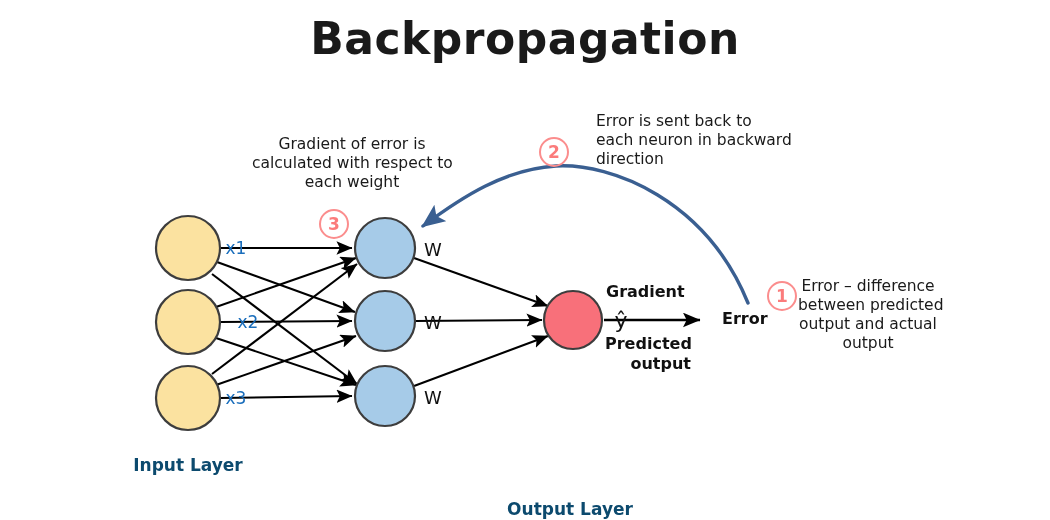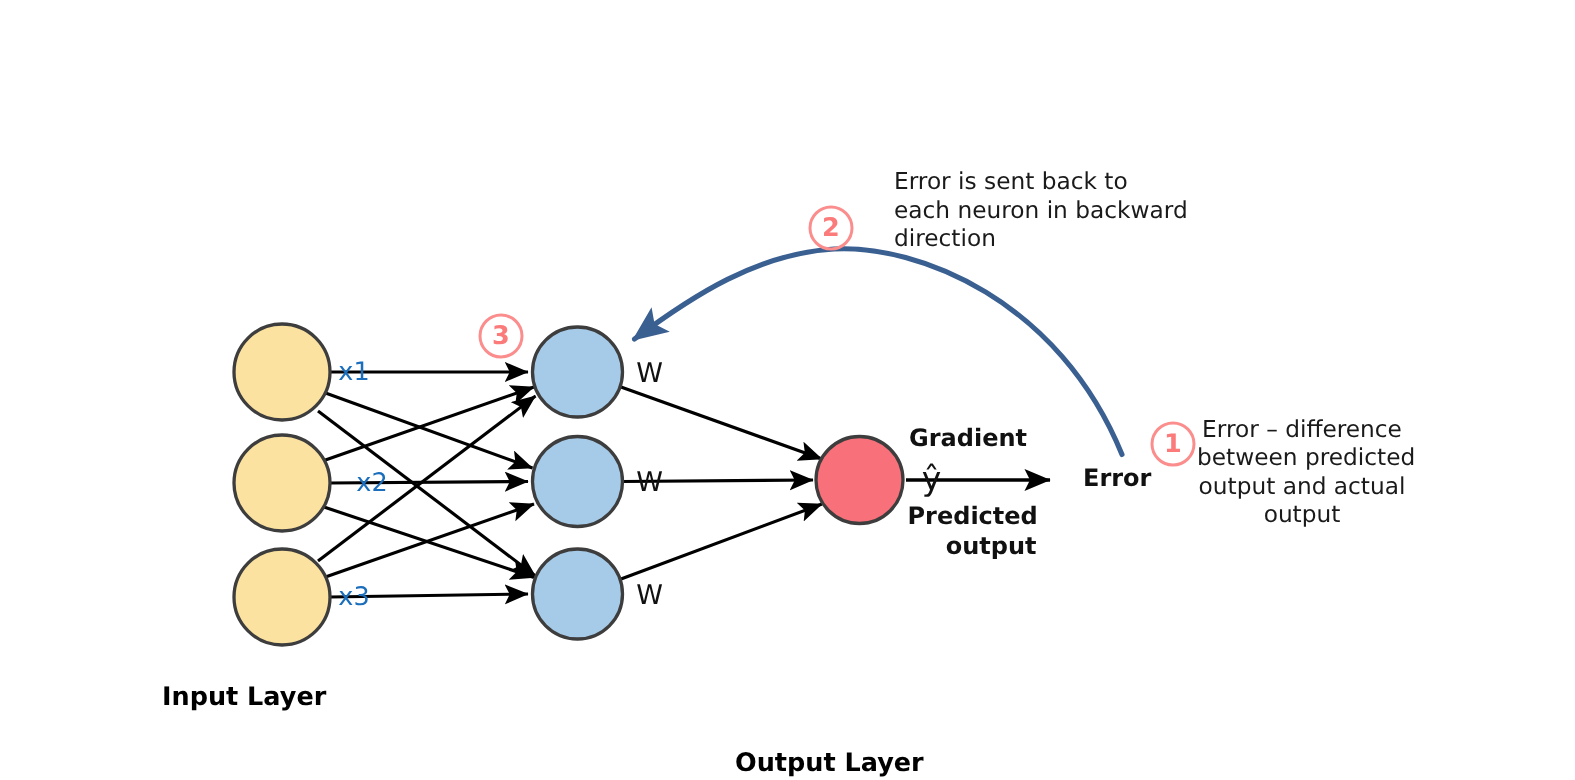--- a/index.html
+++ b/index.html
@@ -79,22 +79,22 @@
     color: #111111;
   }
   #lbl-outputs   { left: 606px; top: 282px; }
   #lbl-predicted { left: 605px; top: 334px; width: 86px; text-align: right; line-height: 1.25; }
   #lbl-error     { left: 722px; top: 309px; }
 
   
   .layercap {
     font-size: 17px;
     font-weight: 700;
-    text-align: left;
-    color: #000000;
+    text-align: center;
+    color: #0c4a6e;
   }
   #cap-input  { left: 108px; top: 455px; width: 160px; }
   #cap-hidden { left: 305px; top: 455px; width: 160px; }
   #cap-output { left: 490px; top: 455px; width: 160px; margin-top: 44px; }
 
   
   .neuron-label {
     position: absolute;
     transform: translate(-50%, -50%);
     font-weight: 400;
@@ -171,20 +171,21 @@
     <circle cx="188" cy="322" r="32" fill="#FBE2A0" stroke="#3d3d3d" stroke-width="2.2"></circle>
     <circle cx="188" cy="398" r="32" fill="#FBE2A0" stroke="#3d3d3d" stroke-width="2.2"></circle>
 
     <circle cx="385" cy="248" r="30" fill="#A6CBE8" stroke="#3d3d3d" stroke-width="2.2"></circle>
     <circle cx="385" cy="321" r="30" fill="#A6CBE8" stroke="#3d3d3d" stroke-width="2.2"></circle>
     <circle cx="385" cy="396" r="30" fill="#A6CBE8" stroke="#3d3d3d" stroke-width="2.2"></circle>
 
     <circle cx="573" cy="320" r="29" fill="#F8707A" stroke="#3d3d3d" stroke-width="2.2"></circle>
   </svg>
 
+  <div class="txt" id="title">Backpropagation</div>
 
   <div class="neuron-label n-input" style="left:188px; top:248px;">x1</div>
   <div class="neuron-label n-input" style="left:200px; top:322px;">x2</div>
   <div class="neuron-label n-input" style="left:188px; top:398px;">x3</div>
 
   <div class="neuron-label n-hidden" style="left:385px; top:249px;">W</div>
   <div class="neuron-label n-hidden" style="left:385px; top:322px;">W</div>
   <div class="neuron-label n-hidden" style="left:385px; top:397px;">W</div>
 
   <div class="neuron-label n-output" style="left:573px; top:320px;">ŷ</div>
@@ -193,20 +194,23 @@
   <div class="badge" id="badge-2">2</div>
   <div class="badge" id="badge-3">3</div>
 
   <div class="txt annot" id="annot-1">Error – difference
 between predicted
 output and actual
 output</div>
   <div class="txt annot" id="annot-2">Error is sent back to
 each neuron in backward
 direction</div>
+  <div class="txt annot" id="annot-3">Gradient of error is
+calculated with respect to
+each weight</div>
 
   <div class="txt boldlabel" id="lbl-outputs">Gradient</div>
   <div class="txt boldlabel" id="lbl-predicted">Predicted
 output</div>
   <div class="txt boldlabel" id="lbl-error">Error</div>
 
   <div class="txt layercap" id="cap-input">Input Layer</div>
   <div class="txt layercap" id="cap-output">Output Layer</div>
 
 </div>

